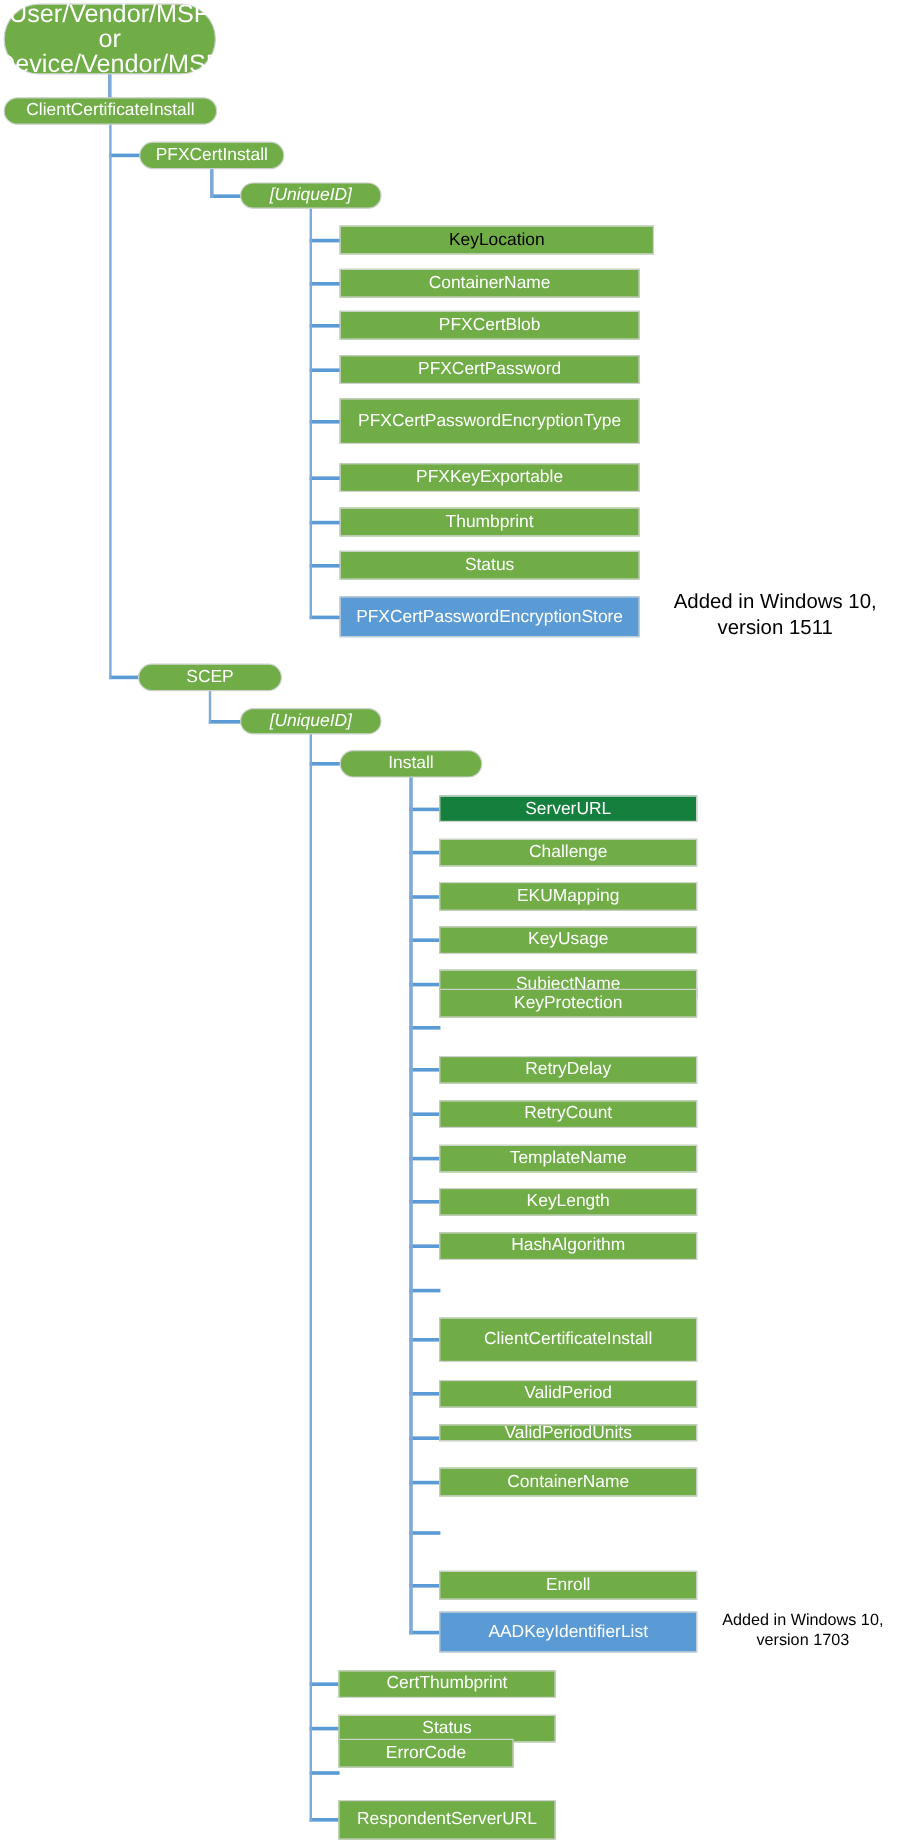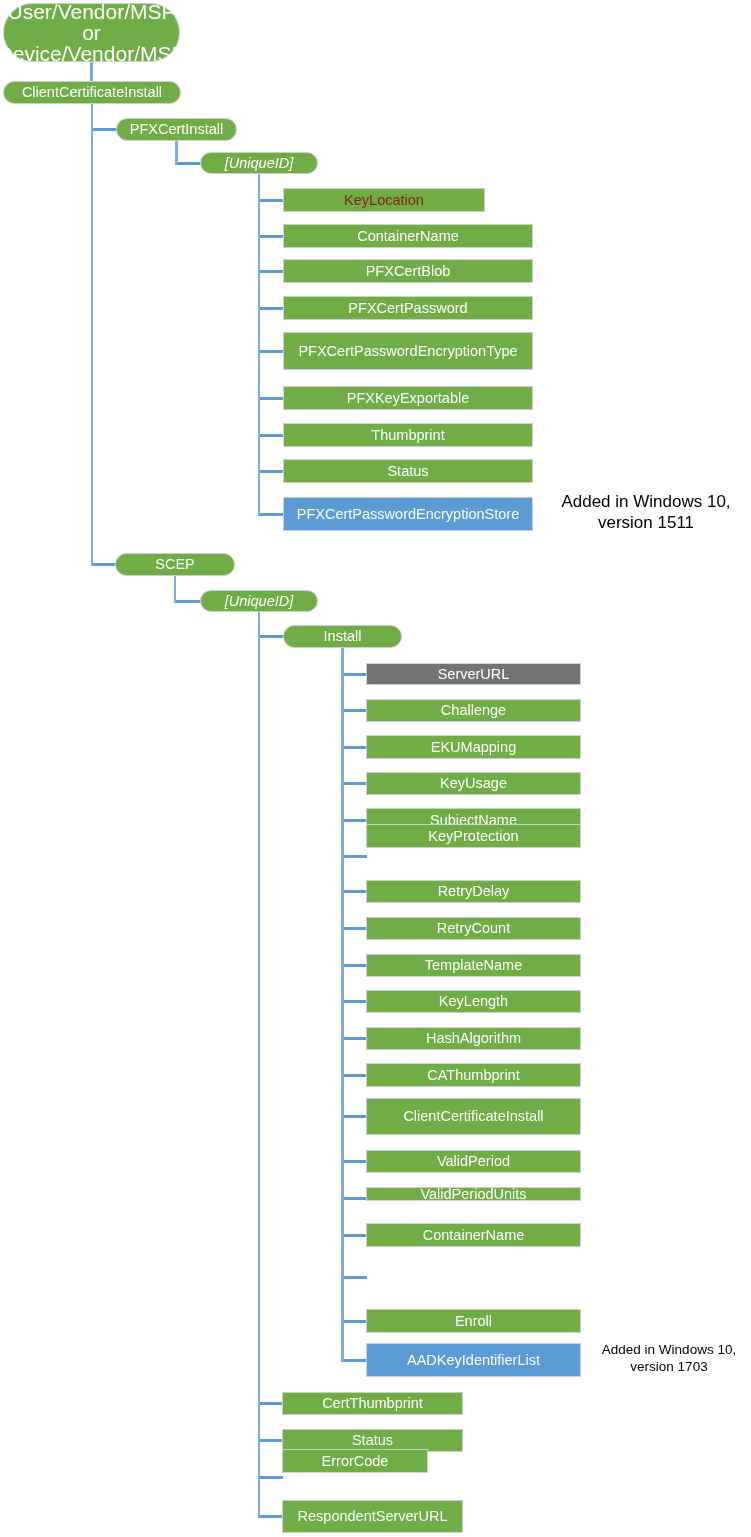--- a/index.html
+++ b/index.html
@@ -84,46 +84,45 @@
     <div class="line" style="left: 341.25px; top: 1233.5px; width: 25.75px; height: 3px; background: rgb(91, 155, 213);"></div>
     <div class="line" style="left: 341.25px; top: 1275.5px; width: 25.75px; height: 3px; background: rgb(91, 155, 213);"></div>
     <div class="line" style="left: 341.25px; top: 1319.5px; width: 25.75px; height: 3px; background: rgb(91, 155, 213);"></div>
     <div class="line" style="left: 341.25px; top: 1358.5px; width: 25.75px; height: 3px; background: rgb(91, 155, 213);"></div>
     <div class="line" style="left: 341.25px; top: 647px; width: 2.5px; height: 714.5px; background: rgb(127, 169, 218);"></div>
     <div class="node shape-stadium fill-green root-node" style="left: 3px; top: 3px; width: 177px; height: 59px; background: rgb(112, 173, 71); color: rgb(255, 255, 255);">./User/Vendor/MSFT or
 ./Device/Vendor/MSFT</div>
     <div class="node shape-stadium fill-green" style="left: 3px; top: 81px; width: 178px; height: 23px; background: rgb(112, 173, 71); color: rgb(255, 255, 255);">ClientCertificateInstall</div>
     <div class="node shape-stadium fill-green" style="left: 116px; top: 118px; width: 121px; height: 23px; background: rgb(112, 173, 71); color: rgb(255, 255, 255);">PFXCertInstall</div>
     <div class="node shape-stadium fill-green italic" style="left: 200px; top: 152px; width: 118px; height: 22px; background: rgb(112, 173, 71); color: rgb(255, 255, 255);">[UniqueID]</div>
-    <div class="node shape-rect fill-green" style="left: 283px; top: 188px; width: 202px; height: 24px; background: rgb(112, 173, 71); color: #7f1d1d;">KeyLocation</div>
+    <div class="node shape-rect fill-green" style="left: 283px; top: 188px; width: 262px; height: 24px; background: rgb(112, 173, 71); color: #000000;">KeyLocation</div>
     <div class="node shape-rect fill-green" style="left: 283px; top: 224px; width: 250px; height: 24px; background: rgb(112, 173, 71); color: rgb(255, 255, 255);">ContainerName</div>
     <div class="node shape-rect fill-green" style="left: 283px; top: 259px; width: 250px; height: 24px; background: rgb(112, 173, 71); color: rgb(255, 255, 255);">PFXCertBlob</div>
     <div class="node shape-rect fill-green" style="left: 283px; top: 296px; width: 250px; height: 24px; background: rgb(112, 173, 71); color: rgb(255, 255, 255);">PFXCertPassword</div>
     <div class="node shape-rect fill-green" style="left: 283px; top: 332px; width: 250px; height: 38px; background: rgb(112, 173, 71); color: rgb(255, 255, 255);">PFXCertPasswordEncryptionType</div>
     <div class="node shape-rect fill-green" style="left: 283px; top: 386px; width: 250px; height: 24px; background: rgb(112, 173, 71); color: rgb(255, 255, 255);">PFXKeyExportable</div>
     <div class="node shape-rect fill-green" style="left: 283px; top: 423px; width: 250px; height: 24px; background: rgb(112, 173, 71); color: rgb(255, 255, 255);">Thumbprint</div>
     <div class="node shape-rect fill-green" style="left: 283px; top: 459px; width: 250px; height: 24px; background: rgb(112, 173, 71); color: rgb(255, 255, 255);">Status</div>
     <div class="node shape-rect fill-blue" style="left: 283px; top: 497px; width: 250px; height: 34px; background: rgb(91, 155, 213); color: rgb(255, 255, 255);">PFXCertPasswordEncryptionStore</div>
     <div class="note" style="left: 540px; top: 491px; width: 212px; font-size: 17px; line-height: 21px; color: rgb(0, 0, 0);">Added in Windows 10,
 version 1511</div>
     <div class="node shape-stadium fill-green" style="left: 115px; top: 553px; width: 120px; height: 23px; background: rgb(112, 173, 71); color: rgb(255, 255, 255);">SCEP</div>
     <div class="node shape-stadium fill-green italic" style="left: 200px; top: 590px; width: 118px; height: 22px; background: rgb(112, 173, 71); color: rgb(255, 255, 255);">[UniqueID]</div>
     <div class="node shape-stadium fill-green" style="left: 283px; top: 625px; width: 119px; height: 23px; background: rgb(112, 173, 71); color: rgb(255, 255, 255);">Install</div>
-    <div class="node shape-rect fill-green" style="left: 366px; top: 663px; width: 215px; height: 22px; background: #737373; color: rgb(255, 255, 255);">ServerURL</div>
+    <div class="node shape-rect fill-green" style="left: 366px; top: 663px; width: 215px; height: 22px; background: #15803d; color: rgb(255, 255, 255);">ServerURL</div>
     <div class="node shape-rect fill-green" style="left: 366px; top: 699px; width: 215px; height: 23px; background: rgb(112, 173, 71); color: rgb(255, 255, 255); text-align: right;">Challenge</div>
     <div class="node shape-rect fill-green" style="left: 366px; top: 735px; width: 215px; height: 24px; background: rgb(112, 173, 71); color: rgb(255, 255, 255);">EKUMapping</div>
     <div class="node shape-rect fill-green" style="left: 366px; top: 772px; width: 215px; height: 23px; background: rgb(112, 173, 71); color: rgb(255, 255, 255);">KeyUsage</div>
     <div class="node shape-rect fill-green" style="left: 366px; top: 808px; width: 215px; height: 24px; background: rgb(112, 173, 71); color: rgb(255, 255, 255);">SubjectName</div>
     <div class="node shape-rect fill-green" style="left: 366px; top: 824px; width: 215px; height: 24px; background: rgb(112, 173, 71); color: rgb(255, 255, 255);">KeyProtection</div>
     <div class="node shape-rect fill-green" style="left: 366px; top: 880px; width: 215px; height: 23px; background: rgb(112, 173, 71); color: rgb(255, 255, 255);">RetryDelay</div>
     <div class="node shape-rect fill-green" style="left: 366px; top: 917px; width: 215px; height: 23px; background: rgb(112, 173, 71); color: rgb(255, 255, 255);">RetryCount</div>
     <div class="node shape-rect fill-green" style="left: 366px; top: 954px; width: 215px; height: 23px; background: rgb(112, 173, 71); color: rgb(255, 255, 255);">TemplateName</div>
     <div class="node shape-rect fill-green" style="left: 366px; top: 990px; width: 215px; height: 23px; background: rgb(112, 173, 71); color: rgb(255, 255, 255);">KeyLength</div>
     <div class="node shape-rect fill-green" style="left: 366px; top: 1027px; width: 215px; height: 23px; background: rgb(112, 173, 71); color: rgb(255, 255, 255);">HashAlgorithm</div>
-    <div class="node shape-rect fill-green" style="left: 366px; top: 1063px; width: 215px; height: 24px; background: rgb(112, 173, 71); color: rgb(255, 255, 255);">CAThumbprint</div>
     <div class="node shape-rect fill-green" style="left: 366px; top: 1098px; width: 215px; height: 37px; background: rgb(112, 173, 71); color: rgb(255, 255, 255);">ClientCertificateInstall</div>
     <div class="node shape-rect fill-green" style="left: 366px; top: 1150px; width: 215px; height: 23px; background: rgb(112, 173, 71); color: rgb(255, 255, 255);">ValidPeriod</div>
     <div class="node shape-rect fill-green" style="left: 366px; top: 1187px; width: 215px; height: 14px; background: rgb(112, 173, 71); color: rgb(255, 255, 255);">ValidPeriodUnits</div>
     <div class="node shape-rect fill-green" style="left: 366px; top: 1223px; width: 215px; height: 24px; background: rgb(112, 173, 71); color: rgb(255, 255, 255);">ContainerName</div>
     <div class="node shape-rect fill-green" style="left: 366px; top: 1309px; width: 215px; height: 24px; background: rgb(112, 173, 71); color: rgb(255, 255, 255);">Enroll</div>
     <div class="node shape-rect fill-blue" style="left: 366px; top: 1343px; width: 215px; height: 34px; background: rgb(91, 155, 213); color: rgb(255, 255, 255);">AADKeyIdentifierList</div>
     <div class="note" style="left: 586px; top: 1341px; width: 166px; font-size: 13.5px; line-height: 17px; color: rgb(0, 0, 0);">Added in Windows 10,
 version 1703</div>
     <div class="node shape-rect fill-green" style="left: 282px; top: 1392px; width: 181px; height: 23px; background: rgb(112, 173, 71); color: rgb(255, 255, 255);">CertThumbprint</div>
     <div class="node shape-rect fill-green" style="left: 282px; top: 1429px; width: 181px; height: 23px; background: rgb(112, 173, 71); color: rgb(255, 255, 255);">Status</div>

